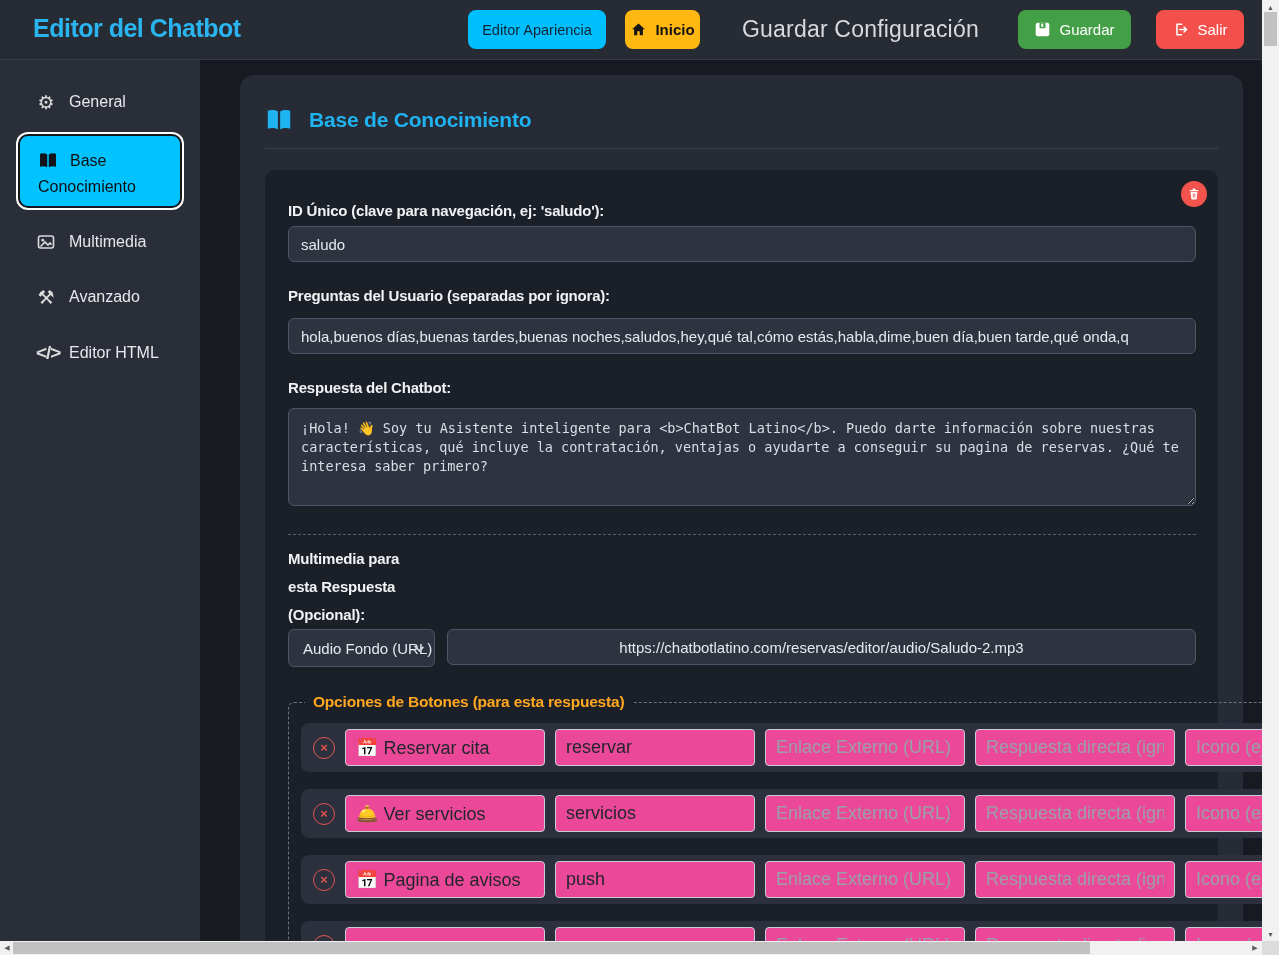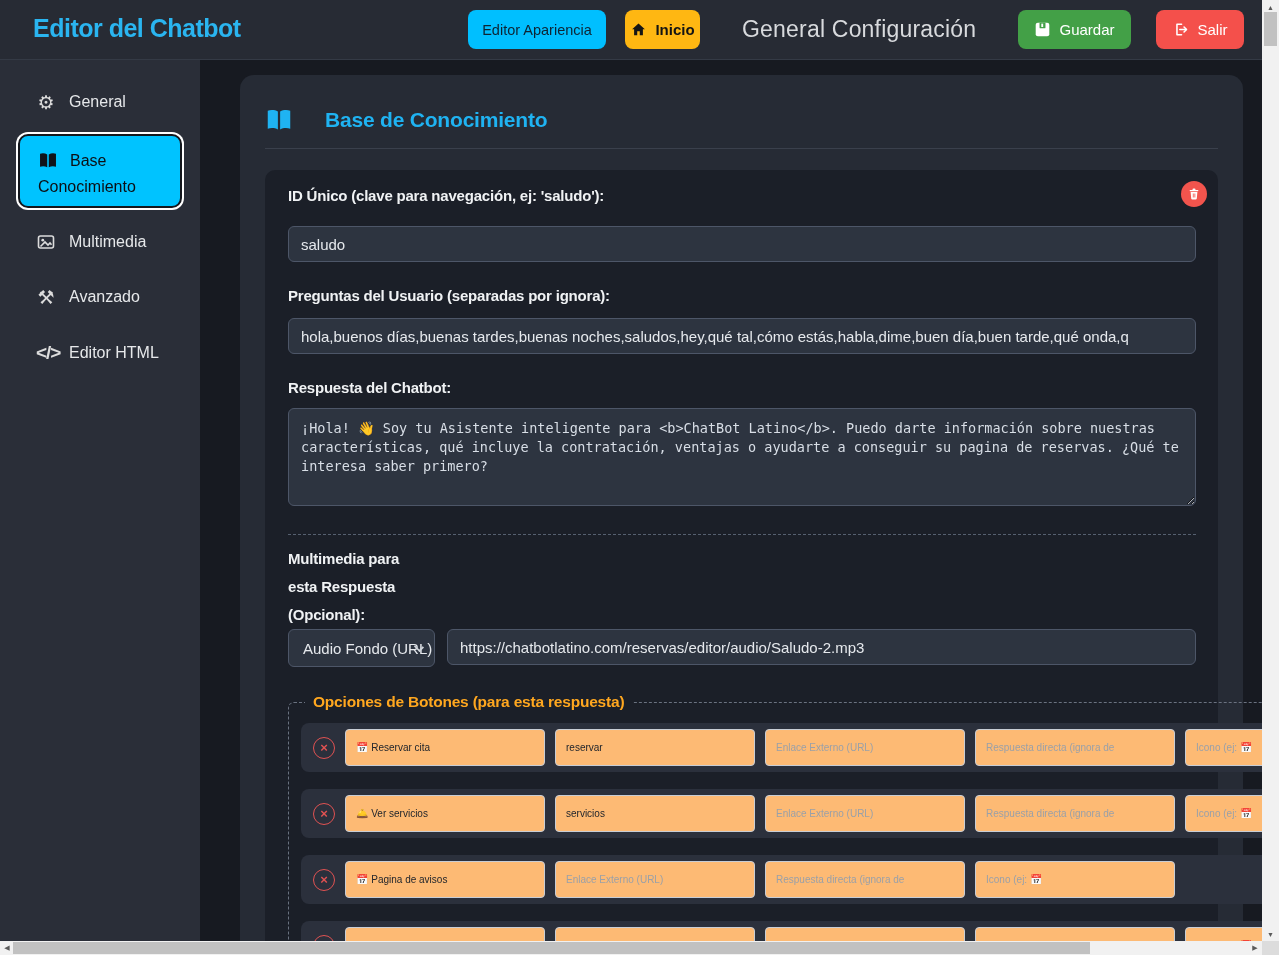--- a/index.html
+++ b/index.html
@@ -32,67 +32,67 @@
     display:block; padding:12px 6px 0 18px; line-height:26px; }
   .side-active .book-ico { vertical-align:-3px; margin-right:12px; }
   .side-multimedia { top:166px; }
   .side-avanzado { top:221px; }
   .side-html { top:277px; }
   .code-glyph { font-weight:bold; font-size:15px; letter-spacing:-1px; color:#dcdcdc; }
 
   
   .panel { position:absolute; left:240px; top:75px; width:1003px; height:880px;
     background:#262b35; border-radius:14px 14px 0 0; z-index:1; }
-  .page-heading { position:absolute; left:25px; top:33px; display:flex; align-items:center; gap:32px; }
+  .page-heading { position:absolute; left:25px; top:33px; display:flex; align-items:center; gap:16px; }
   .page-heading .txt { font-size:21px; font-weight:bold; color:#1fb3f2; letter-spacing:-0.2px; }
   .heading-divider { position:absolute; left:25px; top:73px; width:953px; height:0;
     border-top:1px solid #3a404c; }
 
   
   .card { position:absolute; left:25px; top:95px; width:953px; height:840px;
     background:#1b1f28; border-radius:10px; }
   .field-label { position:absolute; left:23px; color:#f0f2f4; font-size:15px; font-weight:bold;
     letter-spacing:-0.2px; }
   .dk-input { position:absolute; left:23px; width:908px; height:36px; background:#2d3440;
     border:1px solid #4d5668; border-radius:6px; color:#e6e9ed; font-size:15px;
     padding:0 12px; font-family:"Liberation Sans", sans-serif; }
-  .lbl-id { top:17px; } .inp-id { top:56px; }
+  .lbl-id { top:32px; } .inp-id { top:56px; }
   .lbl-q { top:117px; } .inp-q { top:148px; }
   .lbl-r { top:209px; }
   .ta-resp { position:absolute; left:23px; top:238px; width:908px; height:98px;
     background:#2d3440; border:1px solid #4d5668; border-radius:6px; color:#d8dee6;
     font-family:"DejaVu Sans Mono", monospace; font-size:13.5px; line-height:19px;
     padding:10px 12px; resize:both; }
   .dashed-divider { position:absolute; left:23px; top:364px; width:908px; height:0;
     border-top:1px dashed #566070; }
   .lbl-mm { top:375px; width:130px; line-height:28px; }
   .mm-select { position:absolute; left:23px; top:459px; width:147px; height:38px;
     background:#2d3440; border:1px solid #4d5668; border-radius:6px; color:#e6e9ed;
     font-size:15px; display:flex; align-items:center; padding:0 26px 0 14px;
     white-space:nowrap; overflow:hidden; cursor:pointer; }
   .mm-select .chev { position:absolute; right:11px; top:13px; width:8px; height:8px;
     border-right:2px solid #cfd4da; border-bottom:2px solid #cfd4da; transform:rotate(45deg) scale(1,.8); }
-  .inp-url { left:182px; top:459px; width:749px; }
+  .inp-url { left:182px; top:459px; width:749px;text-align:center; }
 
   .trash-btn { position:absolute; right:11px; top:11px; width:26px; height:26px;
     border-radius:50%; background:#f2544d; border:none; display:flex; align-items:center;
     justify-content:center; cursor:pointer; }
 
   
   .btn-fieldset { position:absolute; left:23px; top:523px; width:1345px;
     border:1px dashed #6a7280; border-radius:6px; padding:12px 12px 4px 12px; }
   .btn-fieldset legend { font-size:15.5px; font-weight:bold; color:#ffa71f;
     padding:0 8px; margin-left:4px; letter-spacing:-0.2px; }
   .btn-row { width:1315px; height:49px; background:#2b303c; border-radius:8px;
     margin:0 0 17px 0; display:flex; align-items:center; gap:10px; padding:0 12px; }
   .x-btn { flex:none; width:22px; height:22px; border-radius:50%; background:transparent;
     border:1.5px solid #e05252; color:#e05252; font-size:13px; font-weight:bold;
     display:flex; align-items:center; justify-content:center; cursor:pointer; line-height:1; }
-  .wt-input { flex:none; width:200px; height:37px; background:#fdba74;
-    border:1px solid #c8cdd5; border-radius:4px; color:#22262c; font-size:10px;
+  .wt-input { flex:none; width:200px; height:37px; background:#ec4899;
+    border:1px solid #c8cdd5; border-radius:4px; color:#22262c; font-size:18px;
     padding:0 10px; font-family:"Liberation Sans", sans-serif; }
   .wt-input::placeholder { color:#9aa0a8; }
   .dk-input::placeholder { color:#8b93a0; }
 
   
   .vscroll { position:absolute; left:1262px; top:0; width:17px; height:941px;
     background:#f1f1f1; z-index:20; }
   .vscroll .arrow { position:absolute; left:0; width:17px; height:14px; color:#5a5a5a;
     font-size:7px; display:flex; align-items:center; justify-content:center; }
   .v-up { top:0; } .v-down { bottom:0; }
@@ -118,21 +118,21 @@
 
   <button class="hbtn btn-inicio">
     <span style="display:inline-flex;">
       <svg width="17" height="17" viewBox="0 0 24 24">
           <path d="M12 3.5 L21 11.5 H18.2 V20 H13.8 V14.5 H10.2 V20 H5.8 V11.5 H3 Z" fill="#151515"></path>
         </svg>
     </span>
     <span>Inicio</span>
   </button>
 
-  <div class="export-title">General Configuración</div>
+  <div class="export-title">Guardar Configuración</div>
 
   <button class="hbtn btn-guardar">
     <span style="display:inline-flex;">
       <svg width="17" height="17" viewBox="0 0 20 20">
           <rect x="2" y="2" width="16" height="16" rx="2.5" fill="#fff"></rect>
           <rect x="6.5" y="2" width="7" height="6.5" rx="1" fill="#43a047"></rect>
           <rect x="8.6" y="3.1" width="2.2" height="4" fill="#fff"></rect>
         </svg>
     </span>
     <span>Guardar</span>
@@ -251,20 +251,21 @@
         <input class="wt-input" placeholder="Enlace Externo (URL)" style="">
         <input class="wt-input" placeholder="Respuesta directa (ignora de" style="">
         <input class="wt-input" placeholder="Icono (ej: 📅" style="">
       </div>
 
       <div class="btn-row">
         <button class="x-btn">
             <span>×</span>
           </button>
         <input class="wt-input" value="📅 Pagina de avisos" style="">
+        <input class="wt-input" value="push" style="">
         <input class="wt-input" placeholder="Enlace Externo (URL)" style="">
         <input class="wt-input" placeholder="Respuesta directa (ignora de" style="">
         <input class="wt-input" placeholder="Icono (ej: 📅" style="">
       </div>
 
       <div class="btn-row" style="margin-bottom:0;">
         <button class="x-btn">
             <span>×</span>
           </button>
         <input class="wt-input" value="" style="">

